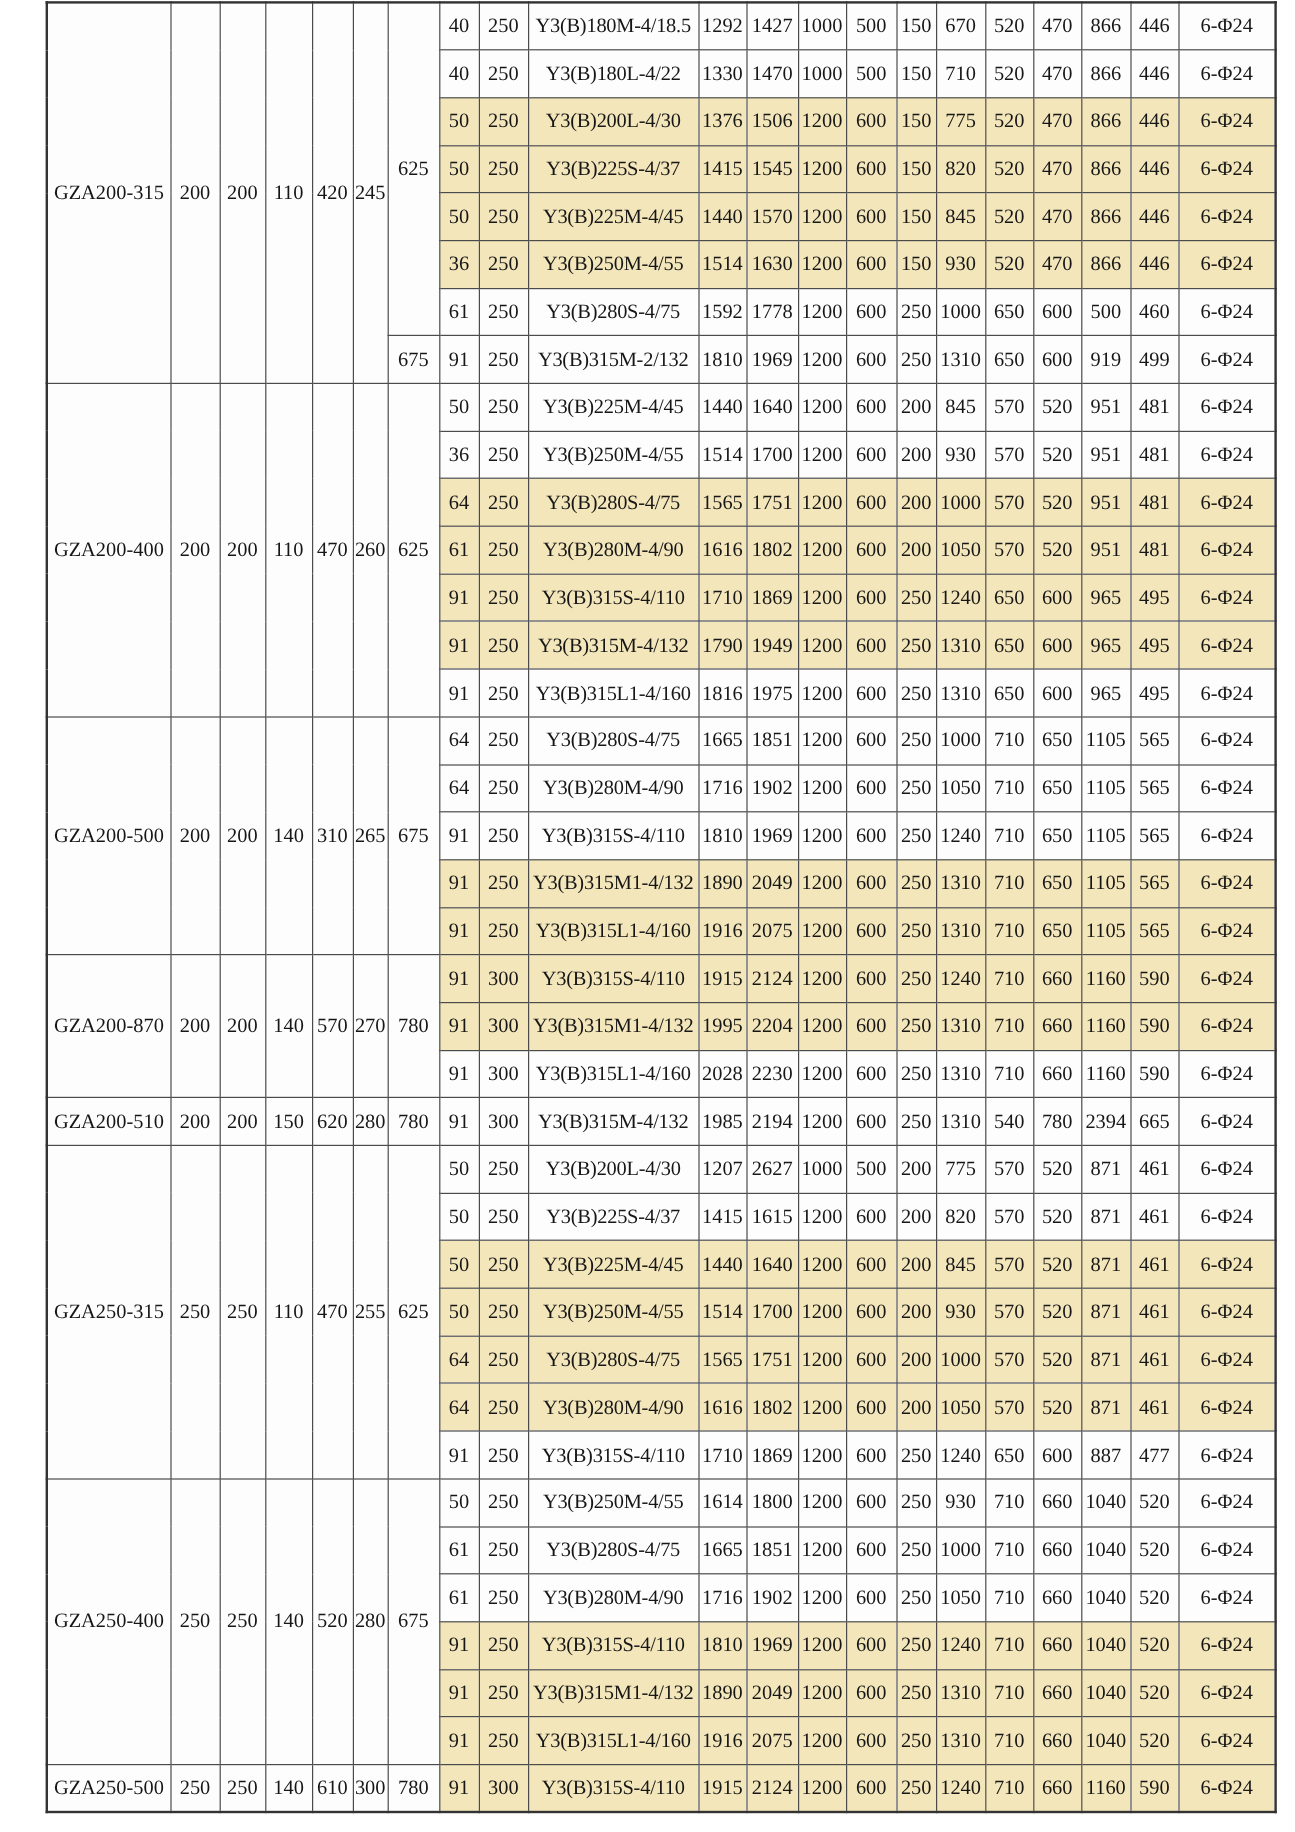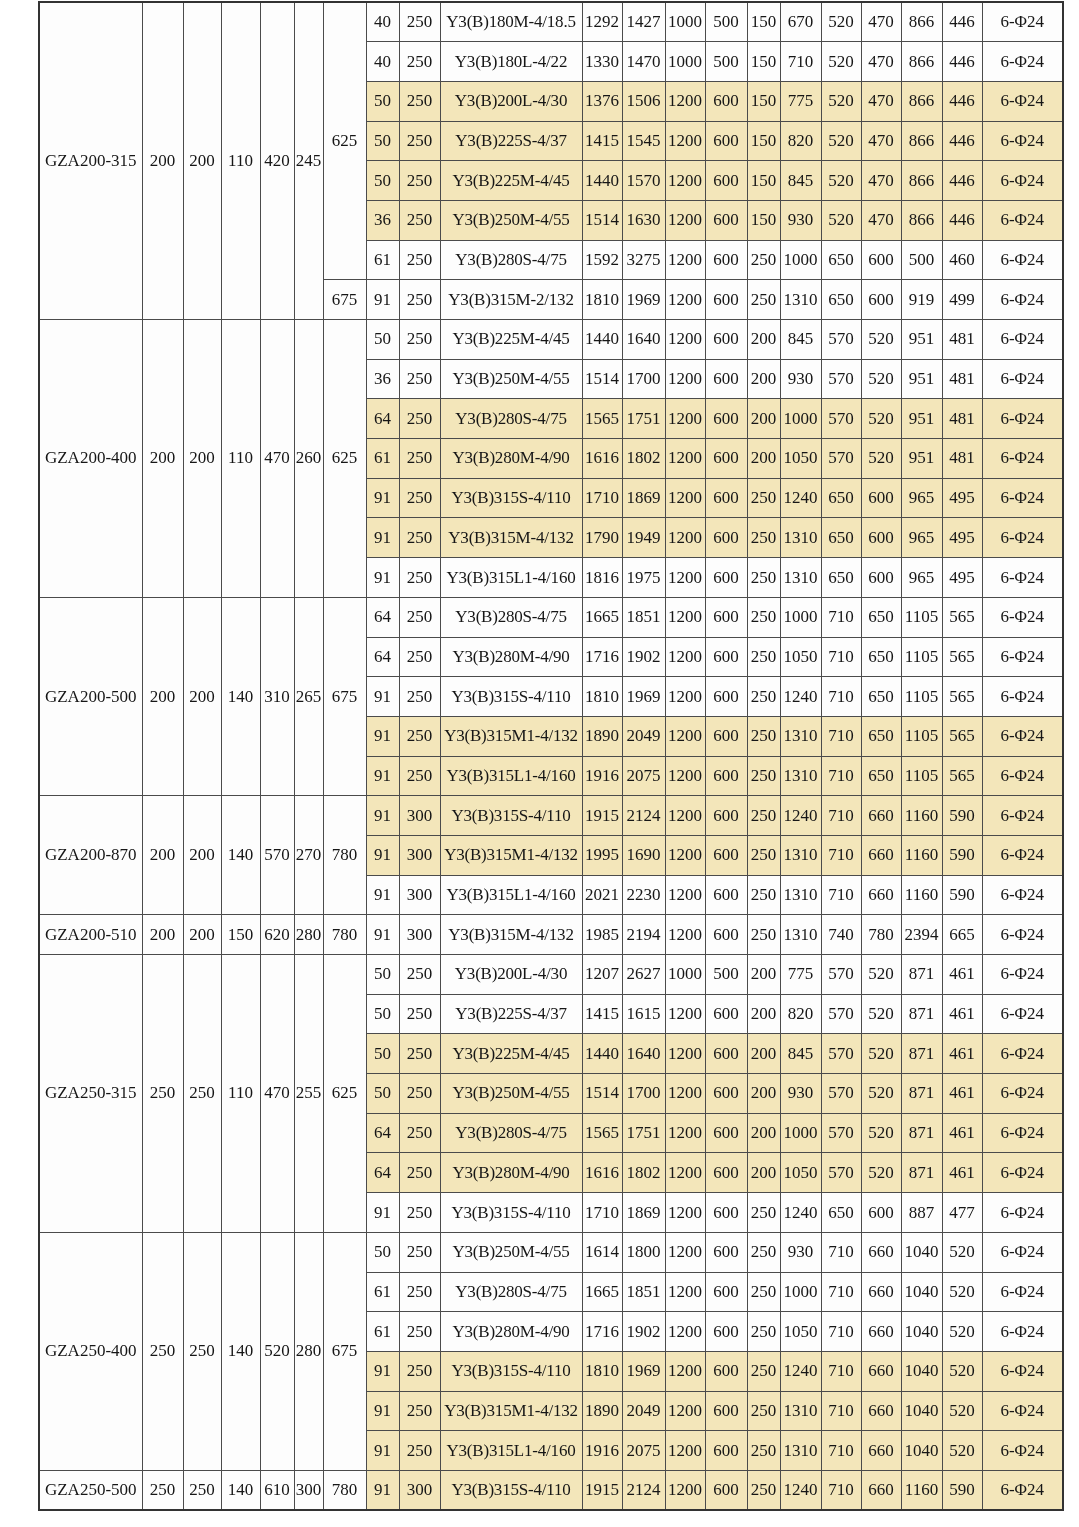--- a/index.html
+++ b/index.html
@@ -166,21 +166,21 @@
           <td class="hl">470</td>
           <td class="hl">866</td>
           <td class="hl">446</td>
           <td class="hl">6-Φ24</td>
         </tr>
         <tr>
           <td>61</td>
           <td>250</td>
           <td class="motor-cell">Y3(B)280S-4/75</td>
           <td>1592</td>
-          <td>3275</td>
+          <td>1778</td>
           <td>1200</td>
           <td>600</td>
           <td>250</td>
           <td>1000</td>
           <td>650</td>
           <td>600</td>
           <td>500</td>
           <td>460</td>
           <td>6-Φ24</td>
         </tr>
@@ -428,36 +428,36 @@
           <td class="hl">660</td>
           <td class="hl">1160</td>
           <td class="hl">590</td>
           <td class="hl">6-Φ24</td>
         </tr>
         <tr>
           <td class="hl">91</td>
           <td class="hl">300</td>
           <td class="hl motor-cell">Y3(B)315M1-4/132</td>
           <td class="hl">1995</td>
-          <td class="hl">1690</td>
+          <td class="hl">2204</td>
           <td class="hl">1200</td>
           <td class="hl">600</td>
           <td class="hl">250</td>
           <td class="hl">1310</td>
           <td class="hl">710</td>
           <td class="hl">660</td>
           <td class="hl">1160</td>
           <td class="hl">590</td>
           <td class="hl">6-Φ24</td>
         </tr>
         <tr>
           <td>91</td>
           <td>300</td>
           <td class="motor-cell">Y3(B)315L1-4/160</td>
-          <td>2021</td>
+          <td>2028</td>
           <td>2230</td>
           <td>1200</td>
           <td>600</td>
           <td>250</td>
           <td>1310</td>
           <td>710</td>
           <td>660</td>
           <td>1160</td>
           <td>590</td>
           <td>6-Φ24</td>
@@ -472,21 +472,21 @@
           <td>780</td>
           <td>91</td>
           <td>300</td>
           <td class="motor-cell">Y3(B)315M-4/132</td>
           <td>1985</td>
           <td>2194</td>
           <td>1200</td>
           <td>600</td>
           <td>250</td>
           <td>1310</td>
-          <td>740</td>
+          <td>540</td>
           <td>780</td>
           <td>2394</td>
           <td>665</td>
           <td>6-Φ24</td>
         </tr>
         <tr>
           <td rowspan="7">GZA250-315</td>
           <td rowspan="7">250</td>
           <td rowspan="7">250</td>
           <td rowspan="7">110</td>

